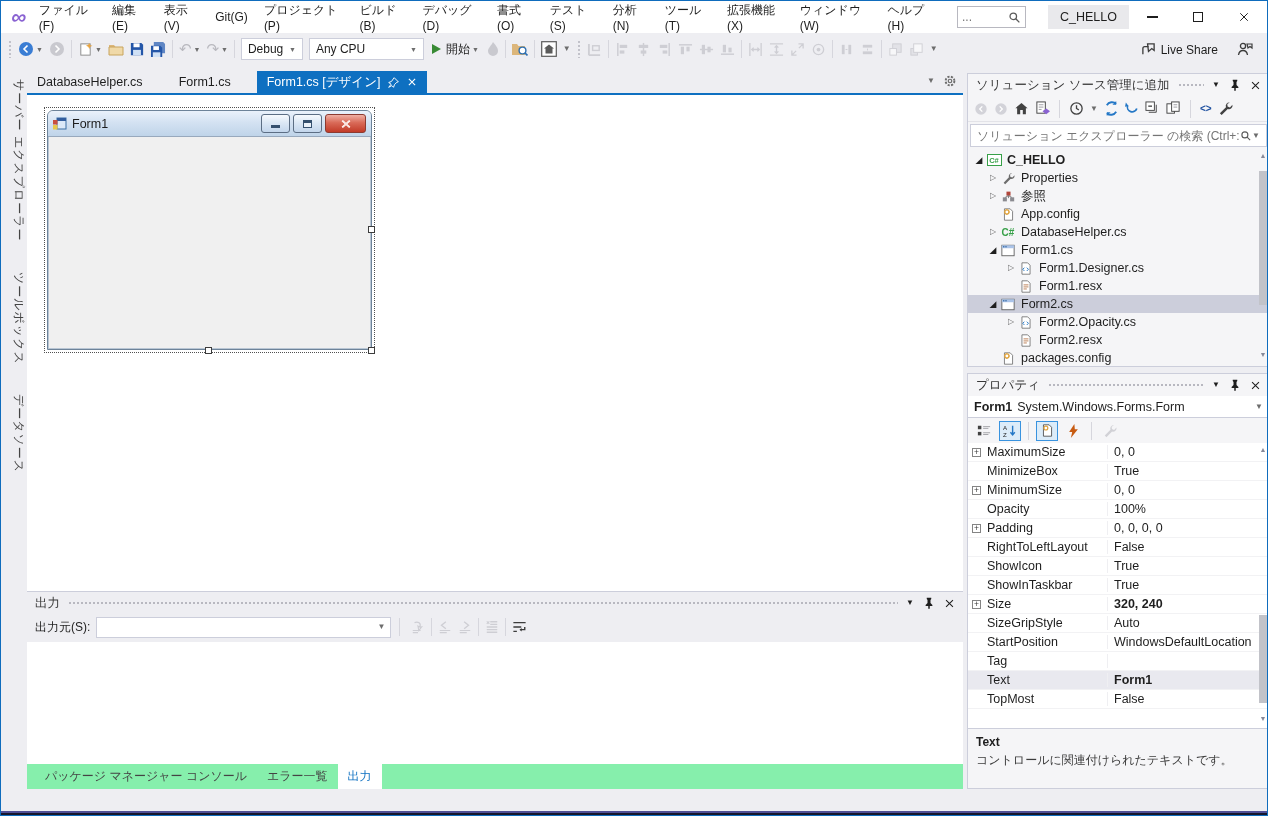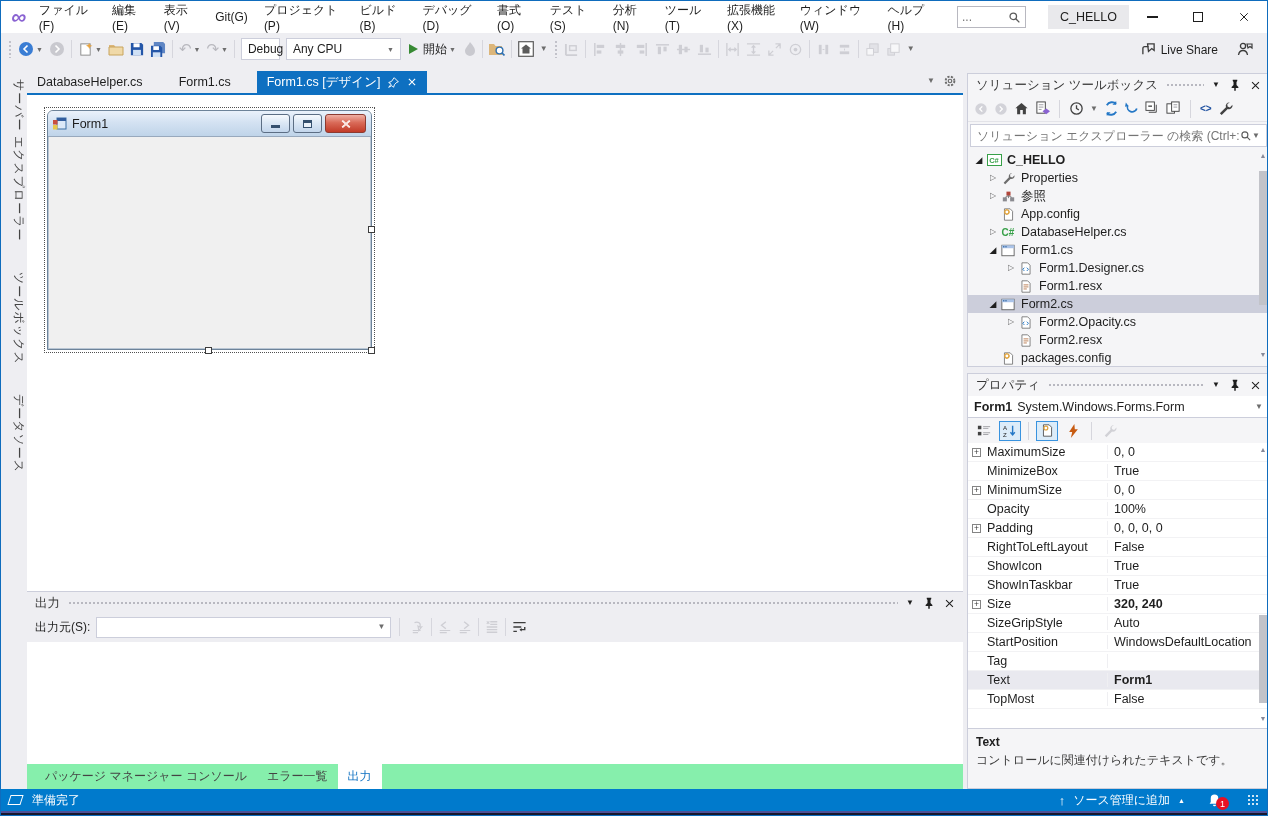--- a/index.html
+++ b/index.html
@@ -238,21 +238,21 @@
     <div class="sep"></div>
     <div class="tbtn">
       <span style="color:#b9b9bf;font-size:15px;">↶</span>
       <span class="drop">▼</span>
     </div>
     <div class="tbtn">
       <span style="color:#b9b9bf;font-size:15px;">↷</span>
       <span class="drop">▼</span>
     </div>
     <div class="sep"></div>
-    <div class="combo" style="width:39px;">
+    <div class="combo" style="width:62px;">
       <span class="cval">Debug</span>
       <span class="drop">▼</span>
     </div>
     <div class="combo" style="width:115px;">
       <span class="cval">Any CPU</span>
       <span class="drop">▼</span>
     </div>
     <div class="start-btn">
       <span class="play"></span>
       <span>開始</span>
@@ -533,21 +533,21 @@
           <span class="btab">エラー一覧</span>
           <span class="btab active">出力</span>
         </div>
       </div>
     </div>
 
     <div class="right-col">
 
       <div class="panel sol-panel">
         <div class="pane-hdr">
-          <span>ソリューション ツールボックス</span>
+          <span>ソリューション ソース管理に追加</span>
           <div class="dots"></div>
           <div class="hdr-icons">
             <span class="glyph" style="color:#1e1e1e;">▼</span>
             <svg class="ic" width="12" height="12" viewBox="0 0 16 16">
                 <path d="M5 1h6v1.5L10 4v4l2.5 2.5V12H9v3.5H7V12H3.5v-1.5L6 8V4L5 2.5z" fill="#1e1e1e"></path>
               </svg>
             <svg class="ic" width="11" height="11" viewBox="0 0 16 16">
                 <path d="M3 3l10 10M13 3L3 13" stroke="#1e1e1e" stroke-width="1.5"></path>
               </svg>
           </div>
@@ -877,31 +877,15 @@
           </div>
         </div>
         <div class="prop-desc">
           <div class="bold">Text</div>
           <div style="margin-top:3px; color:#3c3c3c;">コントロールに関連付けられたテキストです。</div>
         </div>
       </div>
     </div>
   </div>
 
-  <div class="statusbar">
-    <div class="sb-ico"></div>
-    <span>準備完了</span>
-    <div class="sb-right">
-      <span style="font-size:13px;">↑</span>
-      <span>ソース管理に追加</span>
-      <span style="font-size:7px;">▲</span>
-      <span class="row" style="margin-left:14px;">
-        <svg class="ic" width="15" height="15" viewBox="0 0 16 16">
-            <path d="M8 1.5a4 4 0 00-4 4v4L2.8 11.5h10.4L12 9.5v-4a4 4 0 00-4-4zM6.4 12.5a1.6 1.6 0 003.2 0z" fill="#fff"></path>
-          </svg>
-        <span class="badge">1</span>
-      </span>
-      <div class="grip-corner"></div>
-    </div>
-  </div>
   <div class="bottom-strip"></div>
 
 </div>
 
 </body></html>

